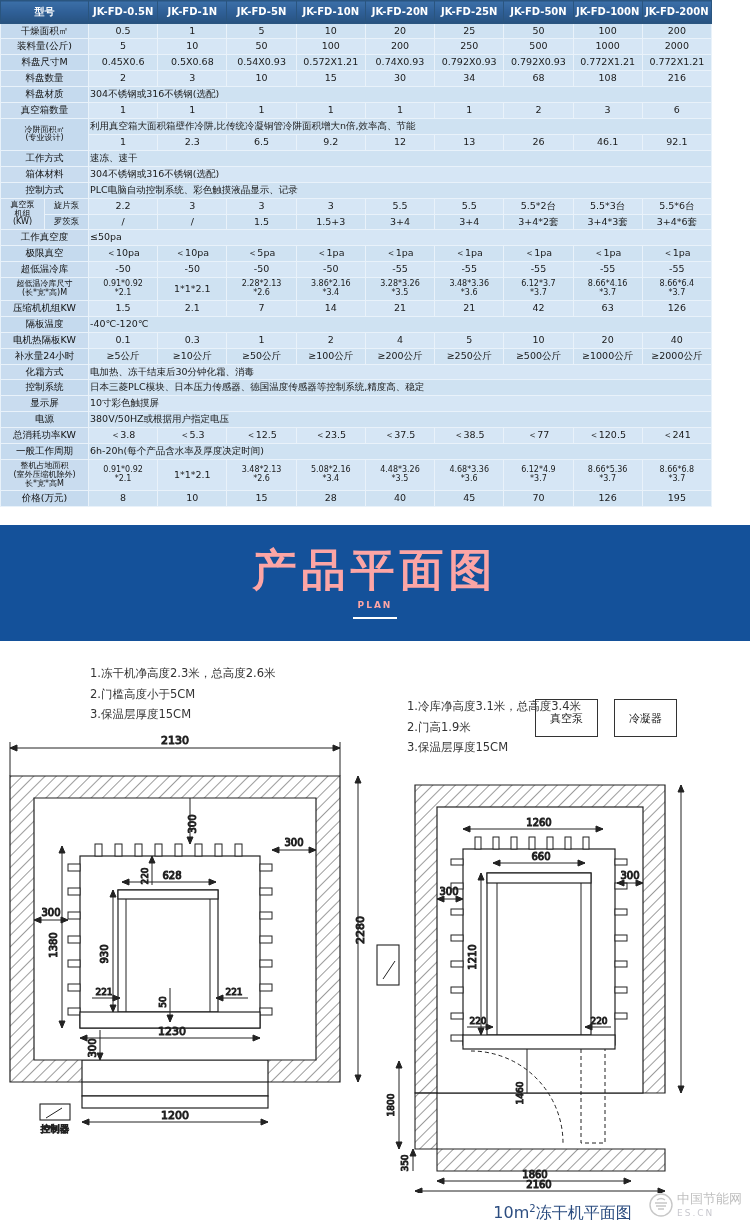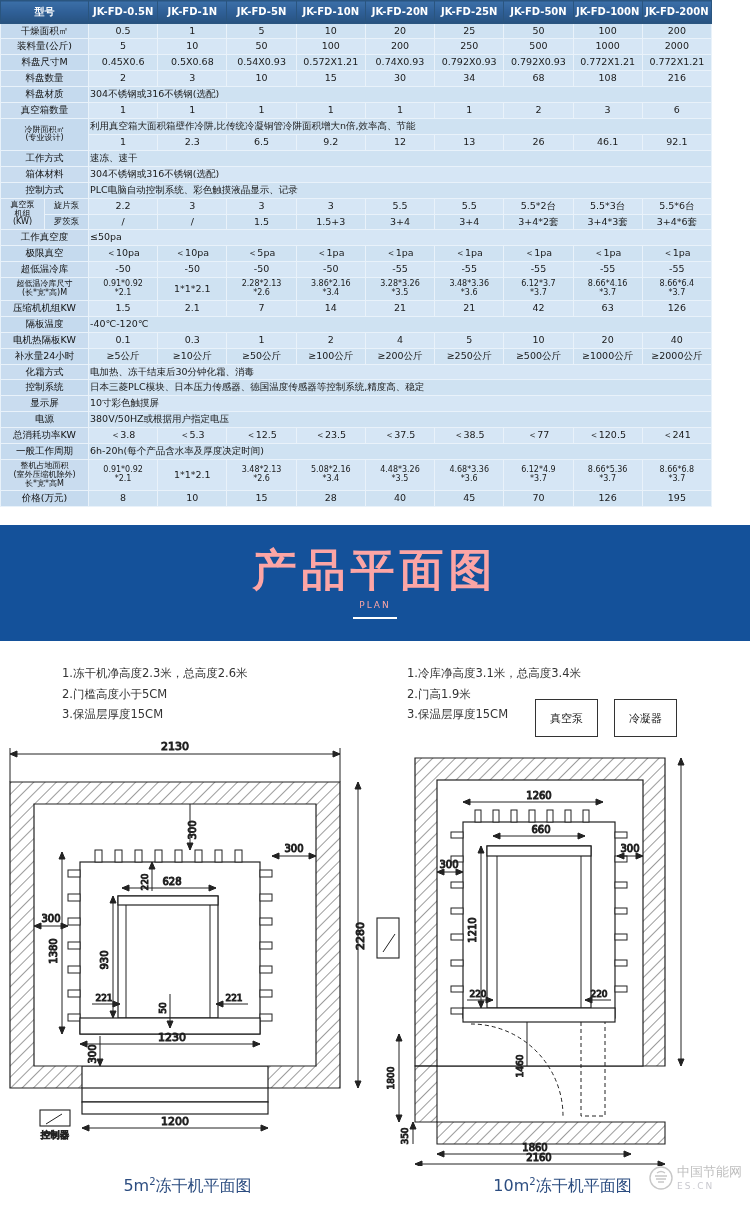--- a/index.html
+++ b/index.html
@@ -67,46 +67,46 @@
   .banner-title {
     font-size: 44px;
     font-weight: bold;
     letter-spacing: 5px;
     line-height: 1;
     margin-bottom: 8px;
   }
   .banner-sub {
     font-size: 9px;
     letter-spacing: 2px;
-    font-weight: normal;
+    font-weight: bold;
     margin-bottom: 7px;
   }
   .banner-rule {
     width: 44px;
     height: 2px;
     background: #ffffff;
   }
 
   
   .drawings {
     display: flex;
     width: 750px;
     padding-top: 22px;
   }
   .draw-col { width: 375px; position: relative; }
 
   .notes {
     font-size: 11.5px;
     line-height: 1.75;
     color: #333;
-    padding-left: 62px;
+    padding-left: 90px;
     position: relative;
     z-index: 4;
   }
-  .notes.right { padding-left: 32px; }
+  .notes.right { padding-left: 32px; margin-top: 33px; }
   .note-line { white-space: nowrap; }
 
   .eq-boxes {
     position: absolute;
     top: 36px;
     left: 160px;
     display: flex;
     gap: 16px;
   }
   .eq-box {
@@ -114,21 +114,21 @@
     height: 38px;
     border: 1.4px solid #333;
     background: #fff;
     display: flex;
     align-items: center;
     justify-content: center;
     font-size: 11px;
     color: #222;
   }
 
-  .svg-wrap { margin-top: 12px; }
+  .svg-wrap { margin-top: 6px; }
   .caption {
     text-align: center;
     font-size: 16px;
     color: #2c4d80;
     margin-top: 6px;
   }
   .caption sup { font-size: 10px; }
 
   .watermark {
     position: absolute;
@@ -561,23 +561,20 @@
             <text x="55" y="402" font-size="9.5" fill="#111" text-anchor="middle" font-family="DejaVu Sans, sans-serif">控制器</text>
 
             <line x1="82" y1="392" x2="268" y2="392"></line>
             <path d="M82 392 l7 -3 v6 z" fill="#222"></path>
             <path d="M268 392 l-7 -3 v6 z" fill="#222"></path>
             <text x="175" y="389" font-size="11" fill="#111" text-anchor="middle" font-family="DejaVu Sans, sans-serif">1200</text>
           </g>
         </svg>
       </div>
 
-      <div class="caption">
-        <span>5m</span><sup>2</sup><span>冻干机平面图</span>
-      </div>
     </div>
 
     <div class="draw-col">
       <div class="notes right">
         <div class="note-line">1.冷库净高度3.1米，总高度3.4米</div>
         <div class="note-line">2.门高1.9米</div>
         <div class="note-line">3.保温层厚度15CM</div>
       </div>
 
       <div class="eq-boxes">

